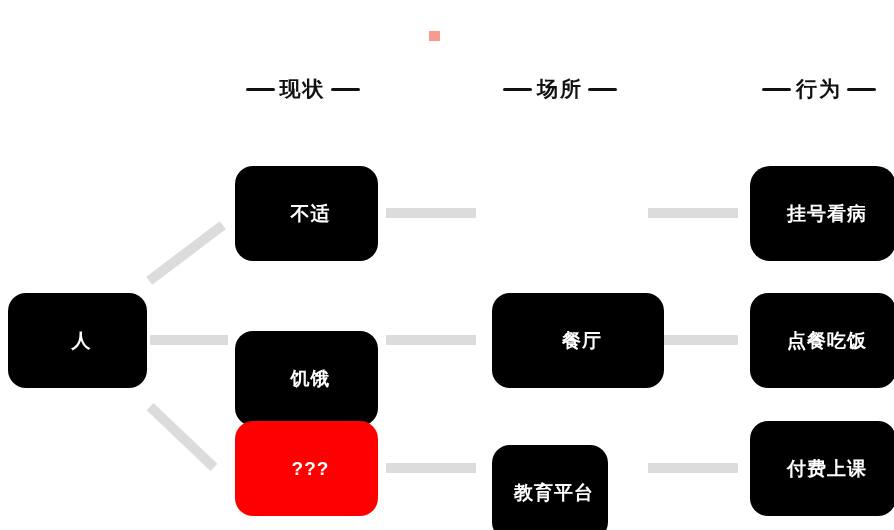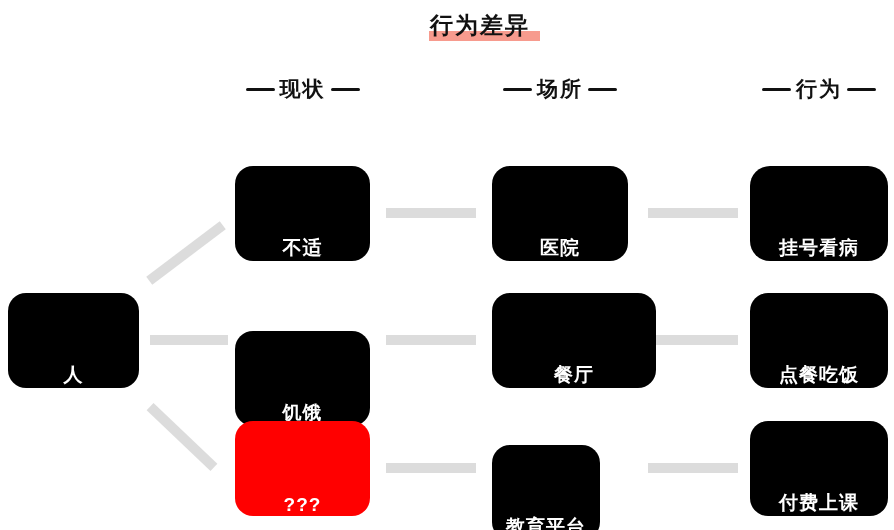--- a/index.html
+++ b/index.html
@@ -68,22 +68,23 @@
     border-radius: 2px;
   }
 
   
   .node {
     position: absolute;
     height: 95px;
     background: var(--node, #000000);
     border-radius: 18px;
     display: flex;
-    align-items: flex-end;
+    align-items: center;
     justify-content: center;
+    padding-left: 8px;
   }
   .node span {
     color: var(--node-text, #ffffff);
     font-size: 19px;
     font-weight: 700;
     letter-spacing: 1px;
     white-space: nowrap;
   }
   .node.alert {
     background: var(--alert-node, #ff0000);
@@ -98,21 +99,20 @@
   .line.diag-up   { transform: rotate(-37deg); }
   .line.diag-down { transform: rotate(43.5deg); }
 </style>
 </head>
 <body>
 
 <div class="canvas">
 
   <div class="title-wrap">
     <div class="title-highlight"></div>
-    <span class="title-text">行为差异</span>
   </div>
 
   <div class="col-header" style="left:235px; width:135px;">
     <span class="dash"></span>
     <span class="col-label">现状</span>
     <span class="dash"></span>
   </div>
   <div class="col-header" style="left:492px; width:136px;">
     <span class="dash"></span>
     <span class="col-label">场所</span>
@@ -143,23 +143,20 @@
   <div class="node" style="left:235px; top:166px; width:135px;">
     <span>不适</span>
   </div>
   <div class="node" style="left:235px; top:293px; width:135px;margin-top:38px;">
     <span>饥饿</span>
   </div>
   <div class="node alert" style="left:235px; top:421px; width:135px;">
     <span>???</span>
   </div>
 
-  <div class="node" style="left:492px; top:166px; width:136px;">
-    <span>医院</span>
-  </div>
   <div class="node" style="left:492px; top:293px; width:164px;">
     <span>餐厅</span>
   </div>
   <div class="node" style="left:492px; top:445px; width:108px;">
     <span>教育平台</span>
   </div>
 
   <div class="node" style="left:750px; top:166px; width:138px;border-radius:20px;">
     <span>挂号看病</span>
   </div>

